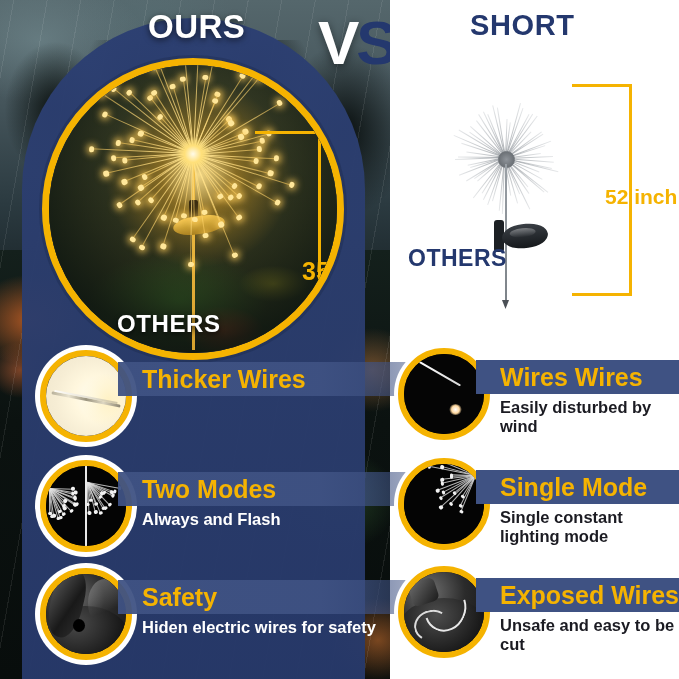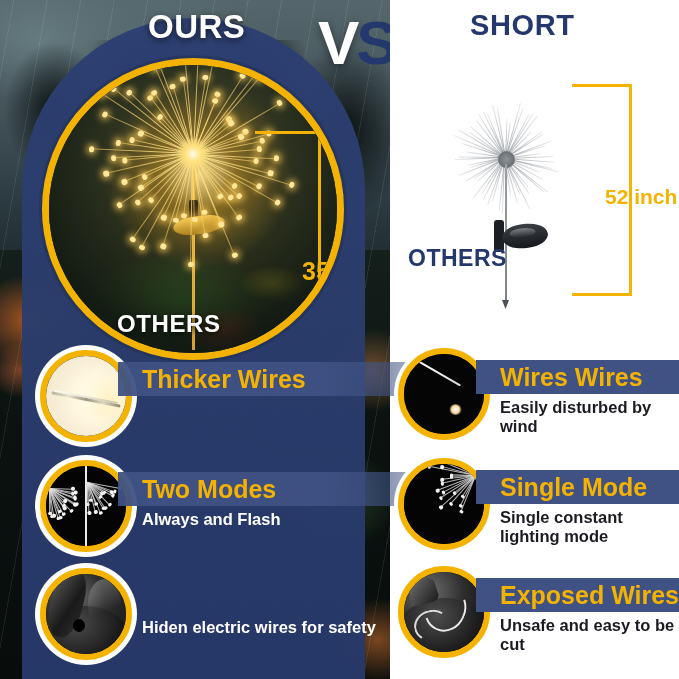--- a/index.html
+++ b/index.html
@@ -837,20 +837,23 @@
 
   <div class="feat left" style="left:40px;top:568px;width:330px;height:105px;">
     <div class="fcircle ring-white">
       <div class="art-safety">
         <div class="bowl"></div>
           <div class="tube"></div>
           <div class="hole"></div>
           <div class="sheen"></div>
       </div>
     </div>
+    <div class="fband">
+      <span class="ftitle">Safety</span>
+    </div>
     <div class="fsub">Hiden electric wires for safety</div>
   </div>
 
   <div class="feat right" style="left:398px;top:348px;width:281px;height:100px;">
     <div class="fcircle">
       <div class="art-wire-thin">
           <div class="line"></div>
           <div class="dot"></div>
         </div>
     </div>

